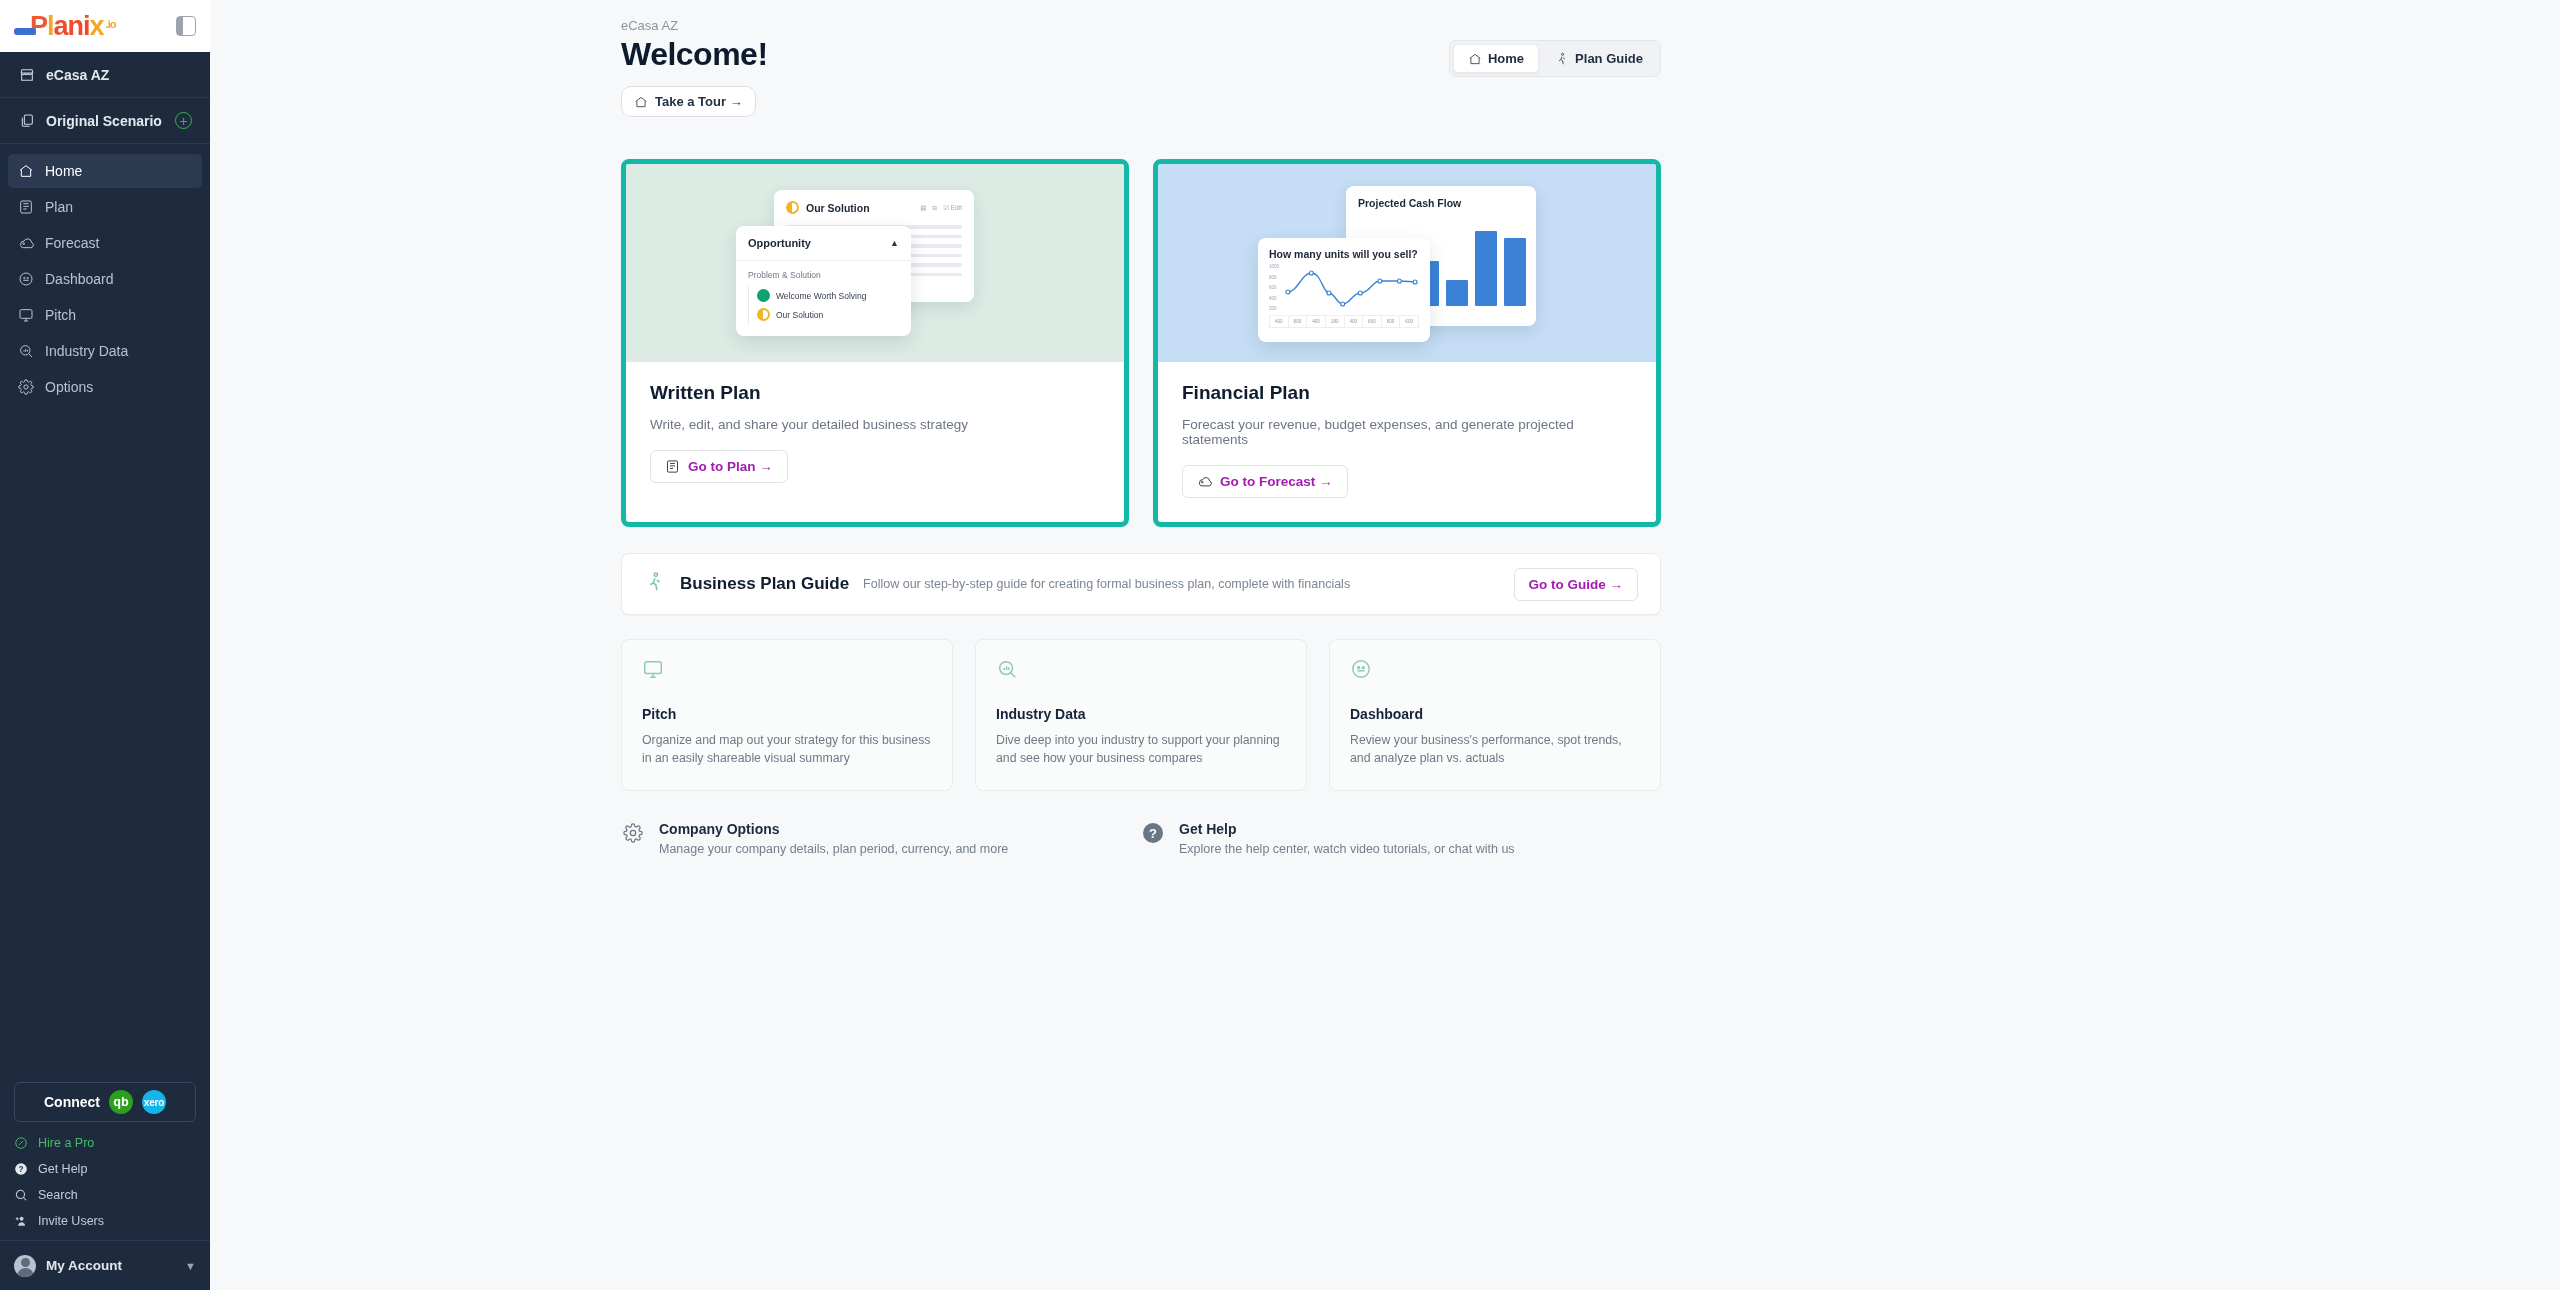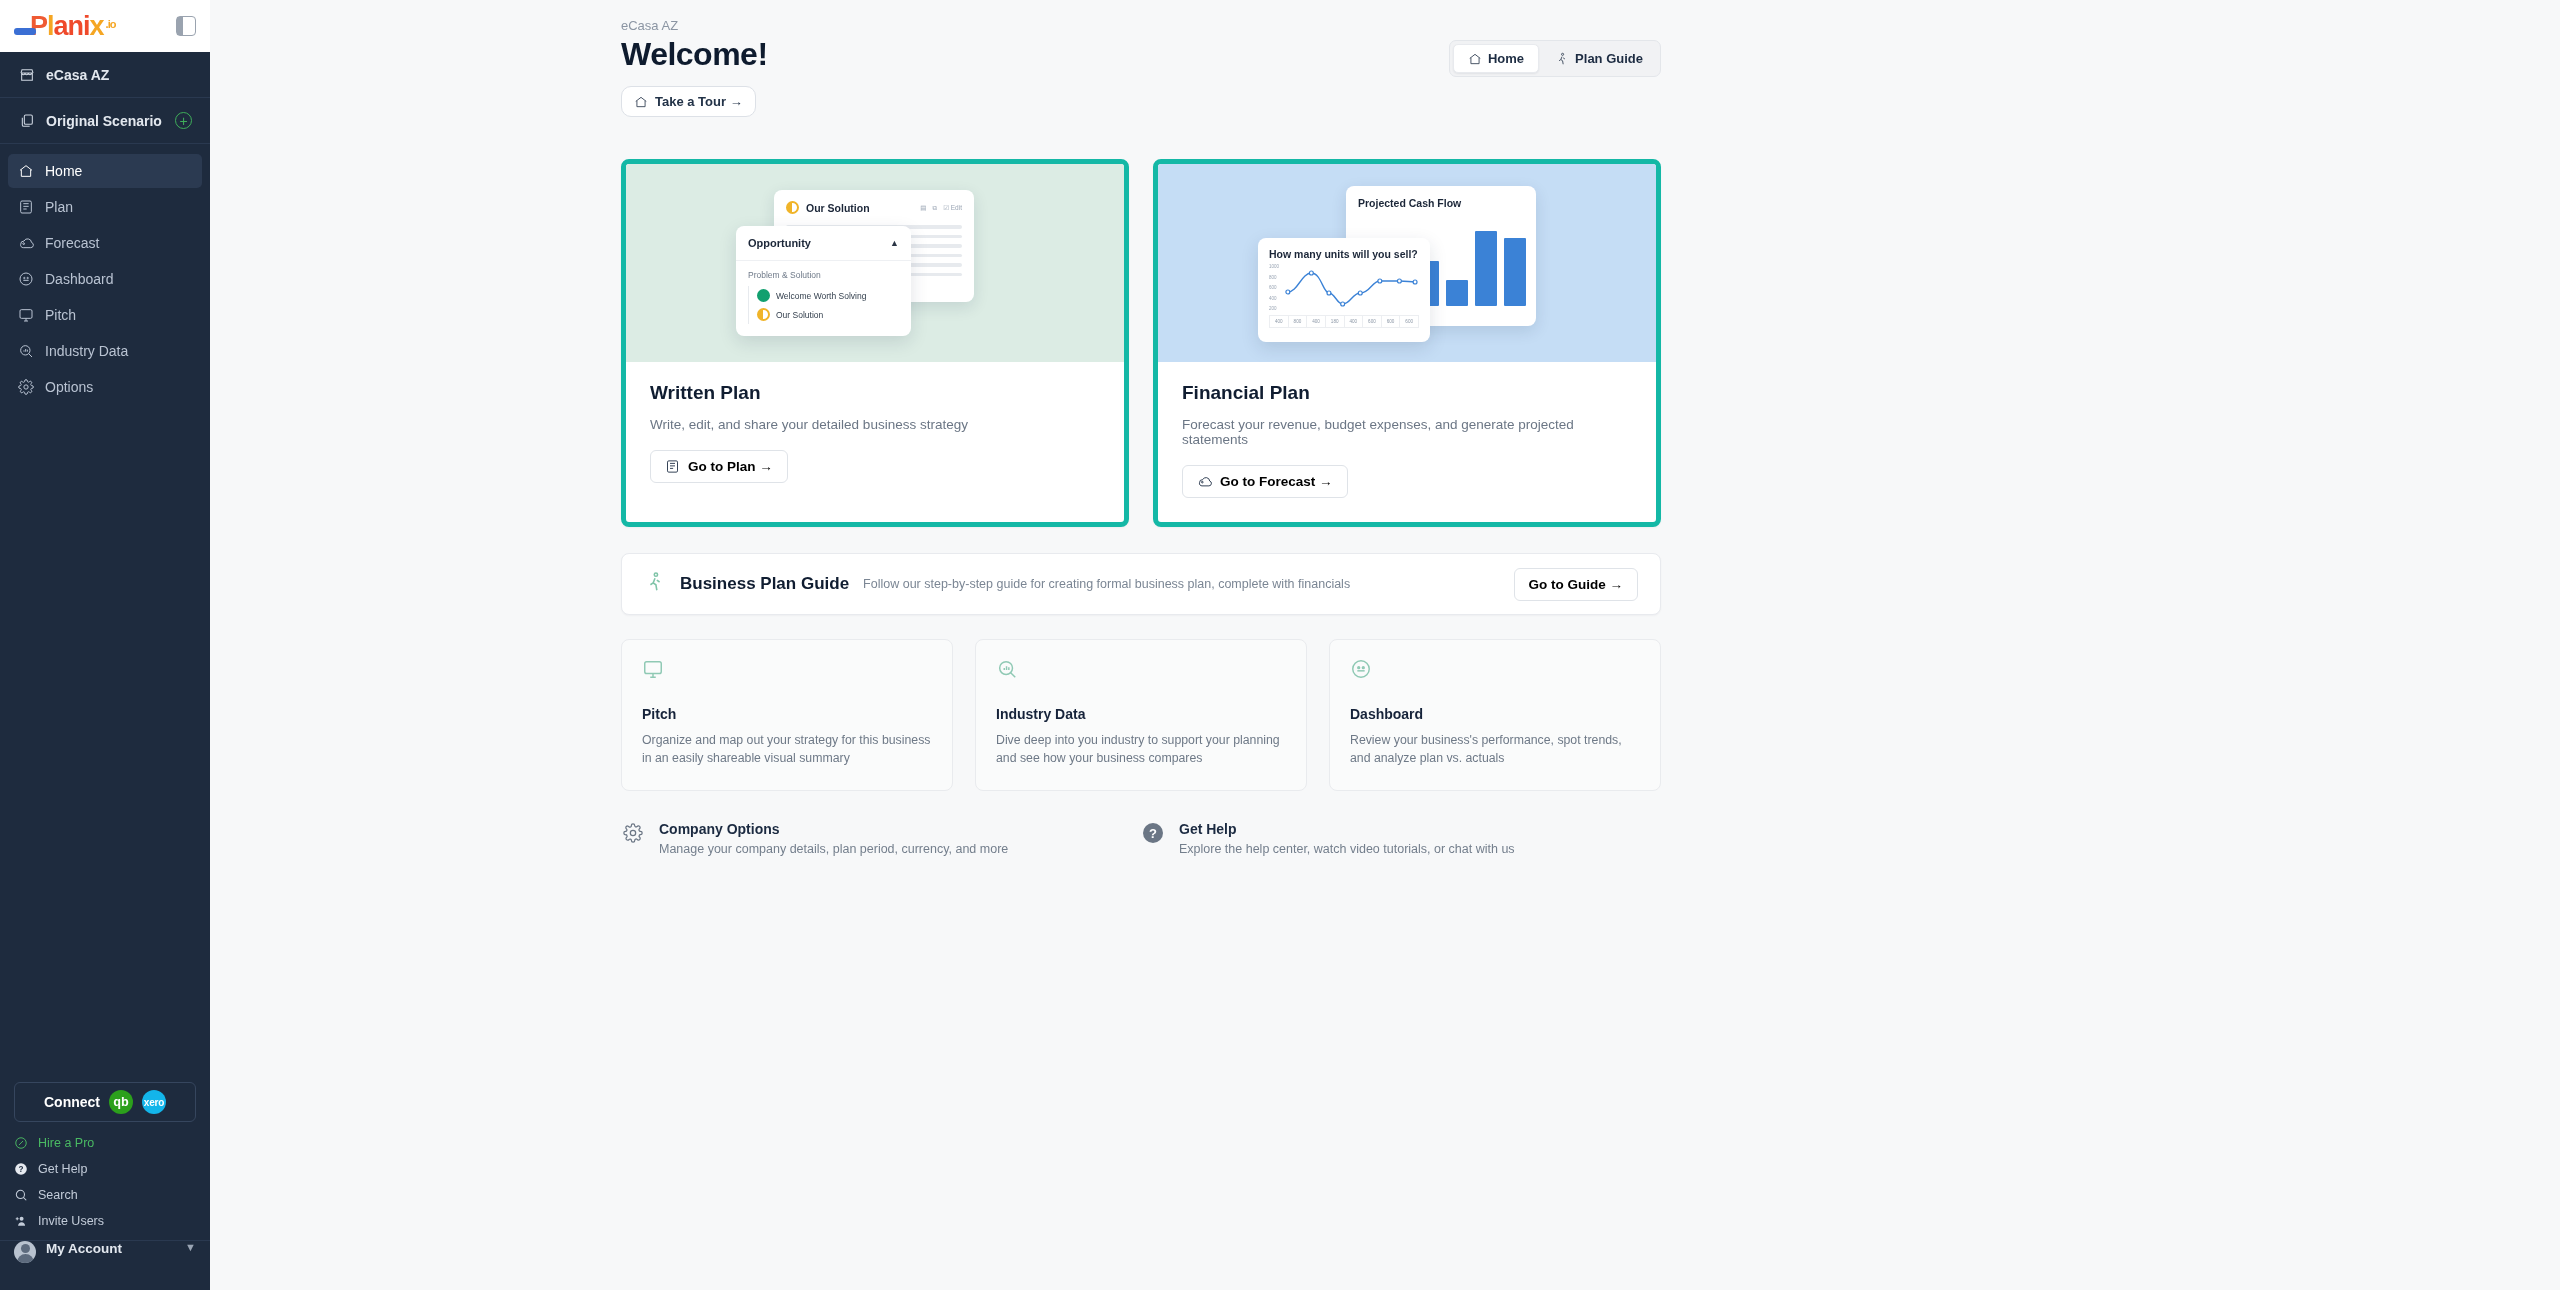--- a/index.html
+++ b/index.html
@@ -72,21 +72,21 @@
         display:flex;align-items:center;justify-content:center; font-size: 13px; font-weight: 800; font-family:Liberation Mono, monospace;}
   .xero { width: 24px; height: 24px; border-radius: 50%; background: #13b5ea; color:#fff;
         display:flex;align-items:center;justify-content:center; font-size: 10px; font-weight: 800; letter-spacing:-0.2px;}
 
   .util-list { padding: 0 14px 6px 14px; }
   .util-item { display:flex; align-items:center; gap: 10px; height: 26px; font-size: 12.5px; color:#c3ccd9; cursor:pointer; }
   .util-item svg { width: 14px; height: 14px; flex:0 0 14px; }
   .util-item.green { color: #4aba63; }
 
   .account-row {
-    border-top: 1px solid #2a3950; height: 50px; display:flex; align-items:flex-start;
+    border-top: 1px solid #2a3950; height: 50px; display:flex; align-items:center;
     padding: 0 14px; gap: 10px; color:#e3e8ef; font-size: 13.5px; font-weight:600; cursor:pointer;
   }
   .avatar { width: 22px; height: 22px; border-radius: 50%; background: #b8c2cf; position: relative; overflow:hidden; flex:0 0 22px;}
   .avatar:before { content:''; position:absolute; width:9px;height:9px;border-radius:50%;background:#5d6b7e;left:6.5px;top:3px;}
   .avatar:after { content:''; position:absolute; width:17px;height:11px;border-radius:9px 9px 0 0;background:#5d6b7e;left:2.5px;top:13px;}
   .chev-down { margin-left:auto; color:#99a4b3; font-size: 11px;}
 
   
   .main { flex: 1 1 auto; height: 1290px; overflow: hidden; background: #f7f8f9; position: relative;}
   .content { width: 1040px; margin: 0 auto; padding-top: 18px; }
@@ -117,21 +117,21 @@
   }
   .hero { height: 198px; position: relative; overflow:hidden; }
   .hero.green { background: #dcece4; }
   .hero.blue  { background: #c5ddf5; }
   .card-body { padding: 20px 24px 24px 24px; }
   .card-h { font-size: 19px; font-weight: 800; color:#101d31; margin-bottom: 13px;}
   .card-p { font-size: 13.5px; color:#6b7685; margin-bottom: 18px;}
   .ghost-btn {
     display:inline-flex; align-items:center; gap:8px;
     border:1px solid #dfe3e8; background:#fff; border-radius:6px;
-    padding: 8px 14px; font-size:13.5px; font-weight:600; color:#000000; cursor:pointer;justify-content:space-between;
+    padding: 8px 14px; font-size:13.5px; font-weight:600; color:#a21caf; cursor:pointer;justify-content:space-between;
   }
   .ghost-btn svg { width:15px;height:15px;stroke:#27364c;fill:none;stroke-width:1.5;}
 
   
   .mock-doc {
     position:absolute; right: 150px; top: 26px; width: 200px; height: 112px;
     background:#fff; border-radius: 8px; box-shadow: 0 5px 16px rgba(20,40,70,.12); padding: 11px 12px;
   }
   .mock-doc-top { display:flex; align-items:center; gap:7px; }
   .pie-ico { width:13px;height:13px;border-radius:50%;border:2px solid #f0b429;background:linear-gradient(90deg,#f0b429 50%,#fff 50%);}

